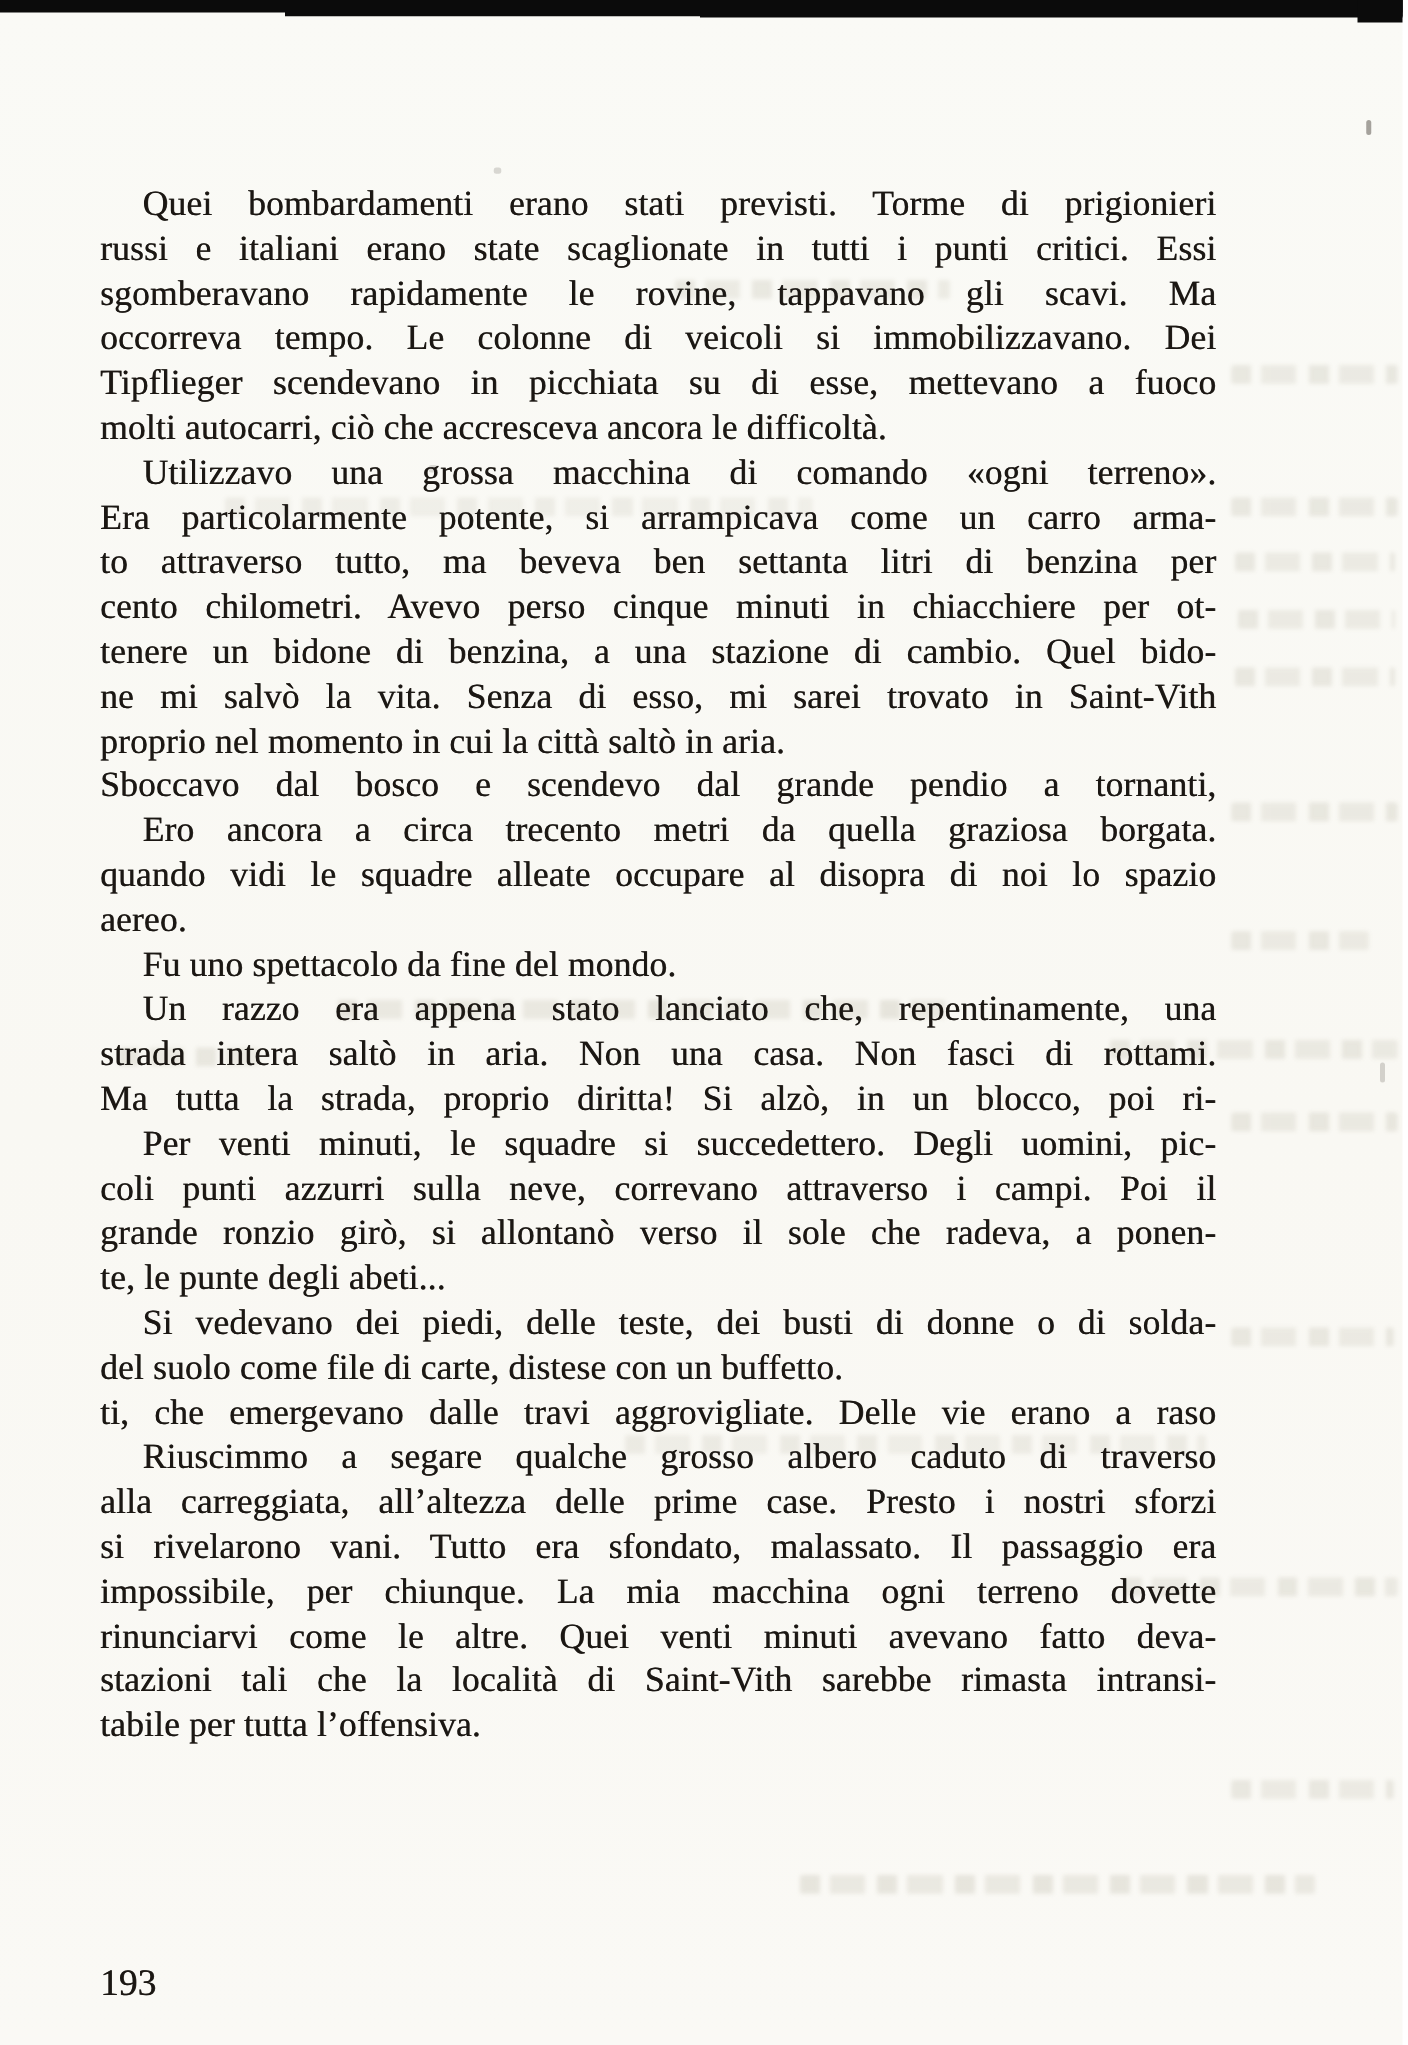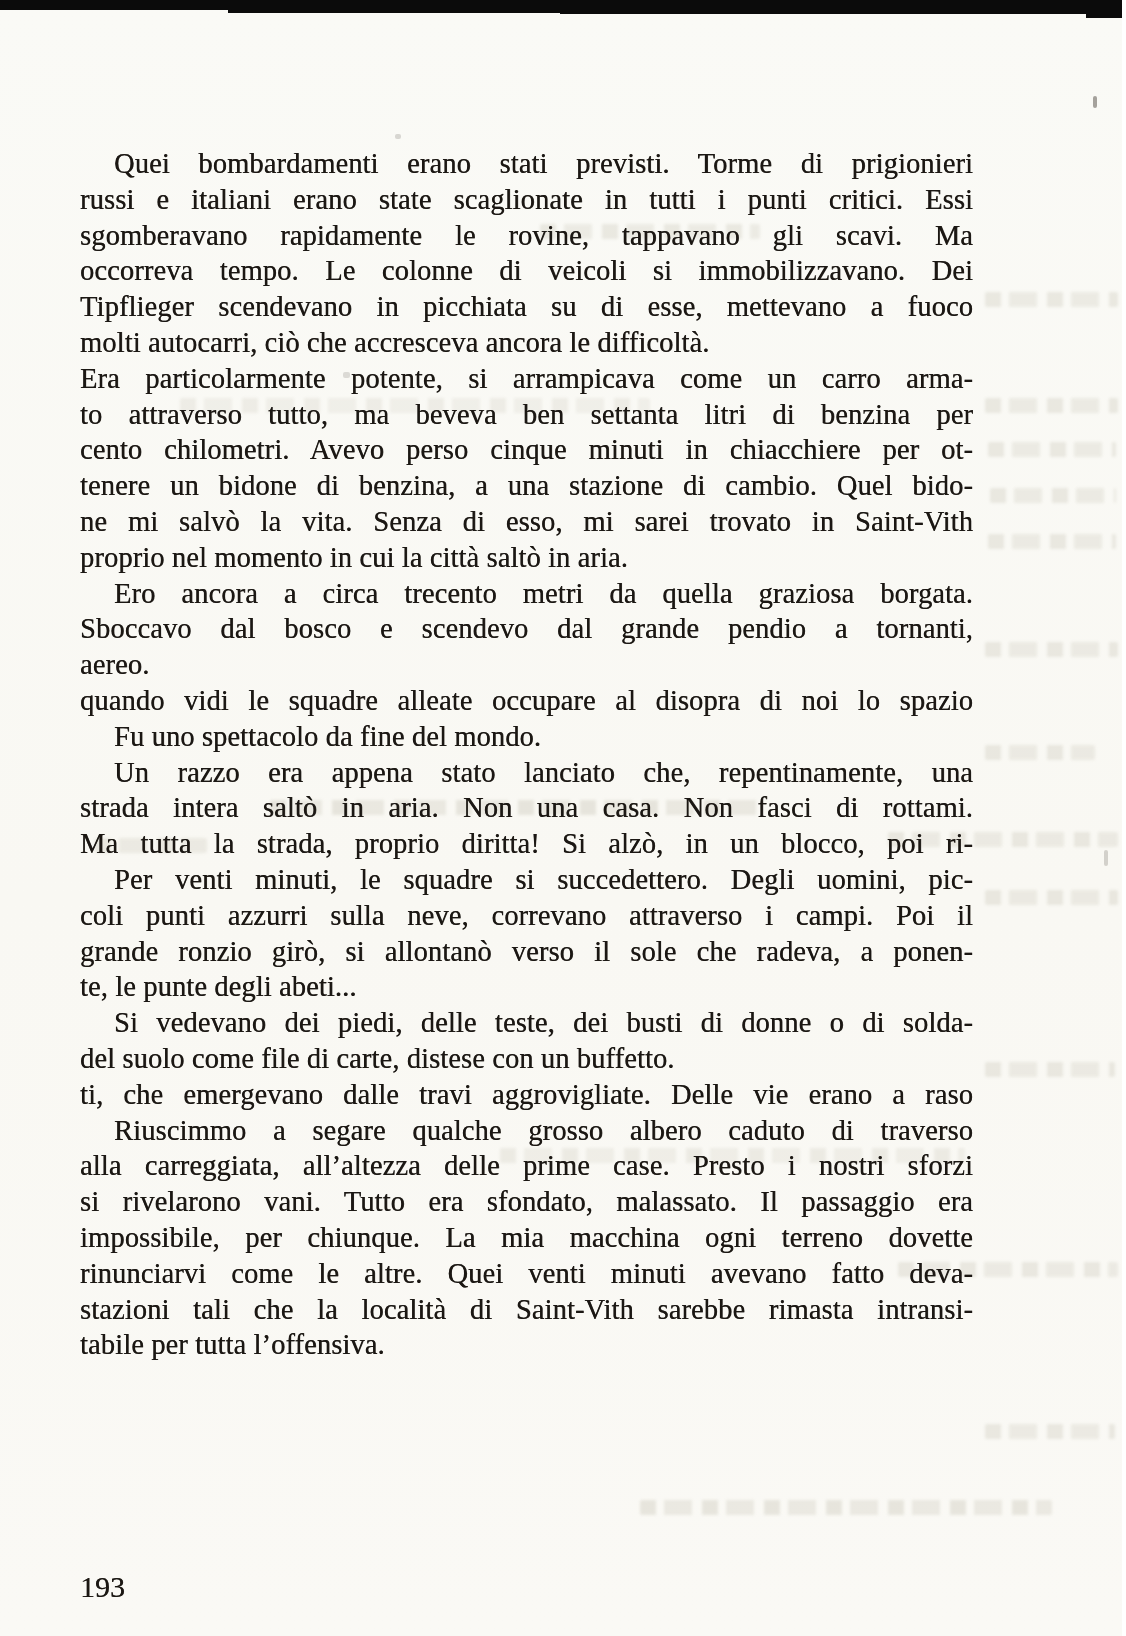--- a/index.html
+++ b/index.html
@@ -121,32 +121,33 @@
   <div class="text-block">
       <div class="paragraph">
         <div class="line first">Quei bombardamenti erano stati previsti. Torme di prigionieri</div>
         <div class="line">russi e italiani erano state scaglionate in tutti i punti critici. Essi</div>
         <div class="line">sgomberavano rapidamente le rovine, tappavano gli scavi. Ma</div>
         <div class="line">occorreva tempo. Le colonne di veicoli si immobilizzavano. Dei</div>
         <div class="line">Tipflieger scendevano in picchiata su di esse, mettevano a fuoco</div>
         <div class="line last">molti autocarri, ciò che accresceva ancora le difficoltà.</div>
       </div>
       <div class="paragraph">
+        <div class="line first">Utilizzavo una grossa macchina di comando «ogni terreno».</div>
         <div class="line">Era particolarmente potente, si arrampicava come un carro arma-</div>
         <div class="line">to attraverso tutto, ma beveva ben settanta litri di benzina per</div>
         <div class="line">cento chilometri. Avevo perso cinque minuti in chiacchiere per ot-</div>
         <div class="line">tenere un bidone di benzina, a una stazione di cambio. Quel bido-</div>
         <div class="line">ne mi salvò la vita. Senza di esso, mi sarei trovato in Saint-Vith</div>
         <div class="line last">proprio nel momento in cui la città saltò in aria.</div>
       </div>
       <div class="paragraph">
+        <div class="line">Sboccavo dal bosco e scendevo dal grande pendio a tornanti,</div>
         <div class="line first">Ero ancora a circa trecento metri da quella graziosa borgata.</div>
-        <div class="line">Sboccavo dal bosco e scendevo dal grande pendio a tornanti,</div>
+        <div class="line">quando vidi le squadre alleate occupare al disopra di noi lo spazio</div>
         <div class="line last">aereo.</div>
-        <div class="line">quando vidi le squadre alleate occupare al disopra di noi lo spazio</div>
       </div>
       <div class="paragraph">
         <div class="line first last">Fu uno spettacolo da fine del mondo.</div>
       </div>
       <div class="paragraph">
         <div class="line first">Un razzo era appena stato lanciato che, repentinamente, una</div>
         <div class="line">strada intera saltò in aria. Non una casa. Non fasci di rottami.</div>
         <div class="line">Ma tutta la strada, proprio diritta! Si alzò, in un blocco, poi ri-</div>
       </div>
       <div class="paragraph">

